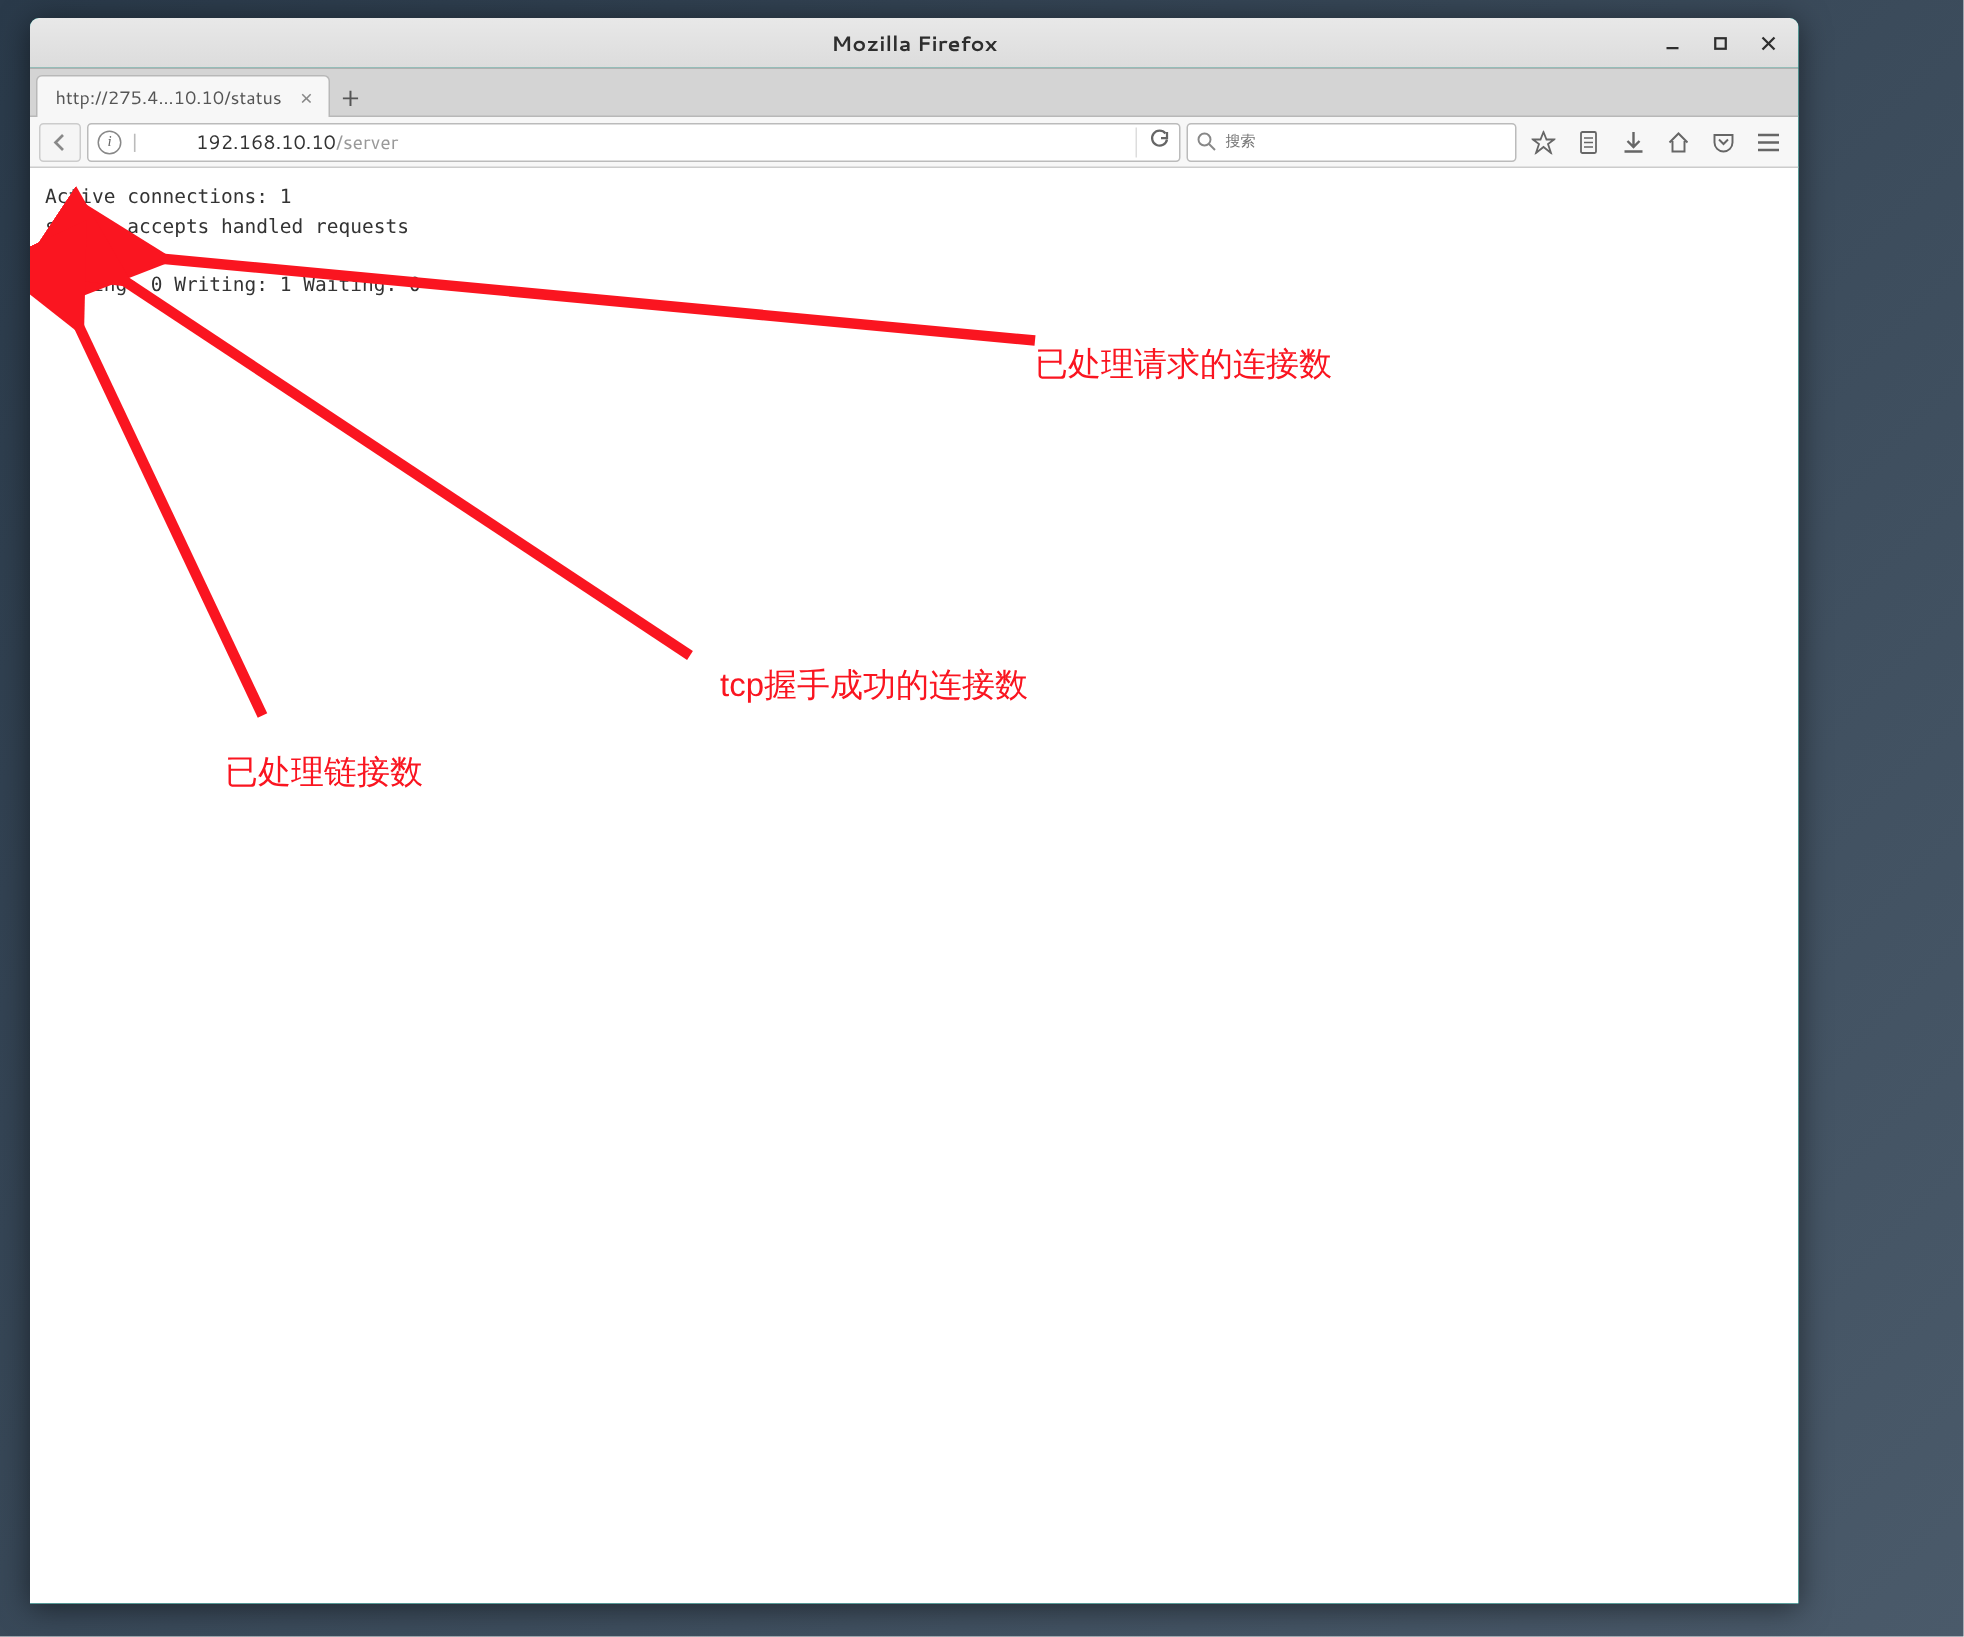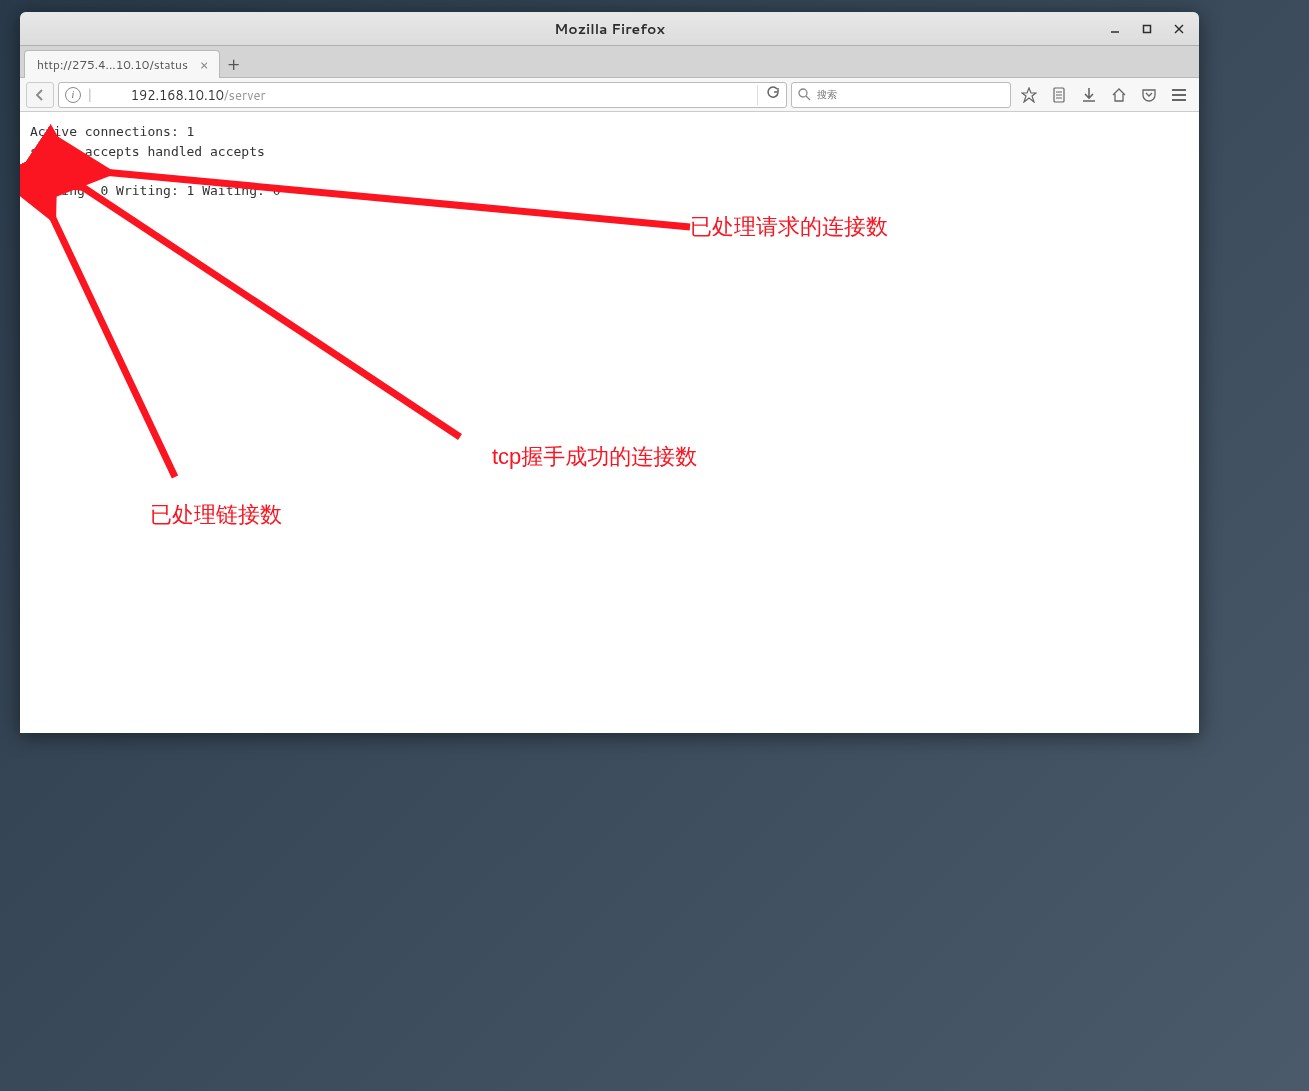--- a/index.html
+++ b/index.html
@@ -9,21 +9,21 @@
       width: 1309px;
       height: 1091px;
       overflow: hidden;
       position: relative;
     }
     .window {
       position: absolute;
       left: 20px;
       top: 12px;
       width: 1179px;
-      height: 721px;
+      height: 1057px;
       background: #14b8a6;
       border-radius: 6px 6px 0 0;
       box-shadow: 0 3px 20px rgba(0,0,0,0.5);
       overflow: hidden;
     }
     .titlebar {
       height: 34px;
       background: linear-gradient(#e8e8e8, #dcdcdc);
       border-bottom: 1px solid #b0b0b0;
       display: flex;
@@ -300,32 +300,32 @@
         <svg width="16" height="14" viewBox="0 0 16 14">
             <line x1="1" y1="2" x2="15" y2="2" stroke="#666" stroke-width="1.8"></line>
             <line x1="1" y1="7" x2="15" y2="7" stroke="#666" stroke-width="1.8"></line>
             <line x1="1" y1="12" x2="15" y2="12" stroke="#666" stroke-width="1.8"></line>
           </svg>
       </div>
     </div>
   </div>
 
   <div class="content"><span>Active connections: 1 </span>
-<span>server accepts handled accepts</span>
+<span>status accepts handled requests</span>
 <span> 1 1 5 </span>
 <span>Reading: 0 Writing: 1 Waiting: 0 </span></div>
 </div>
 
 <div class="annotation-layer">
   <svg width="1179" height="993" style="position:absolute;left:0;top:0">
     <defs>
       <marker id="ah" markerWidth="10" markerHeight="10" refX="2" refY="5" orient="auto">
         <path d="M10 0 L0 5 L10 10 Z" fill="#fa1520"></path>
       </marker>
     </defs>
     <line x1="670" y1="215" x2="83" y2="160" stroke="#fa1520" stroke-width="7" marker-end="url(#ah)"></line>
     <line x1="440" y1="425" x2="58" y2="172" stroke="#fa1520" stroke-width="7" marker-end="url(#ah)"></line>
     <line x1="155" y1="465" x2="30" y2="200" stroke="#fa1520" stroke-width="7" marker-end="url(#ah)"></line>
   </svg>
-  <div class="anno-text" style="left:670px; top:200px">已处理请求的连接数</div>
-  <div class="anno-text" style="left:472px; top:430px">tcp握手成功的连接数</div>
+  <div class="anno-text" style="left:670px; top:216px">已处理请求的连接数</div>
+  <div class="anno-text" style="left:460px; top:430px">tcp握手成功的连接数</div>
   <div class="anno-text" style="left:130px; top:488px">已处理链接数</div>
 </div>
 
 </body></html>

